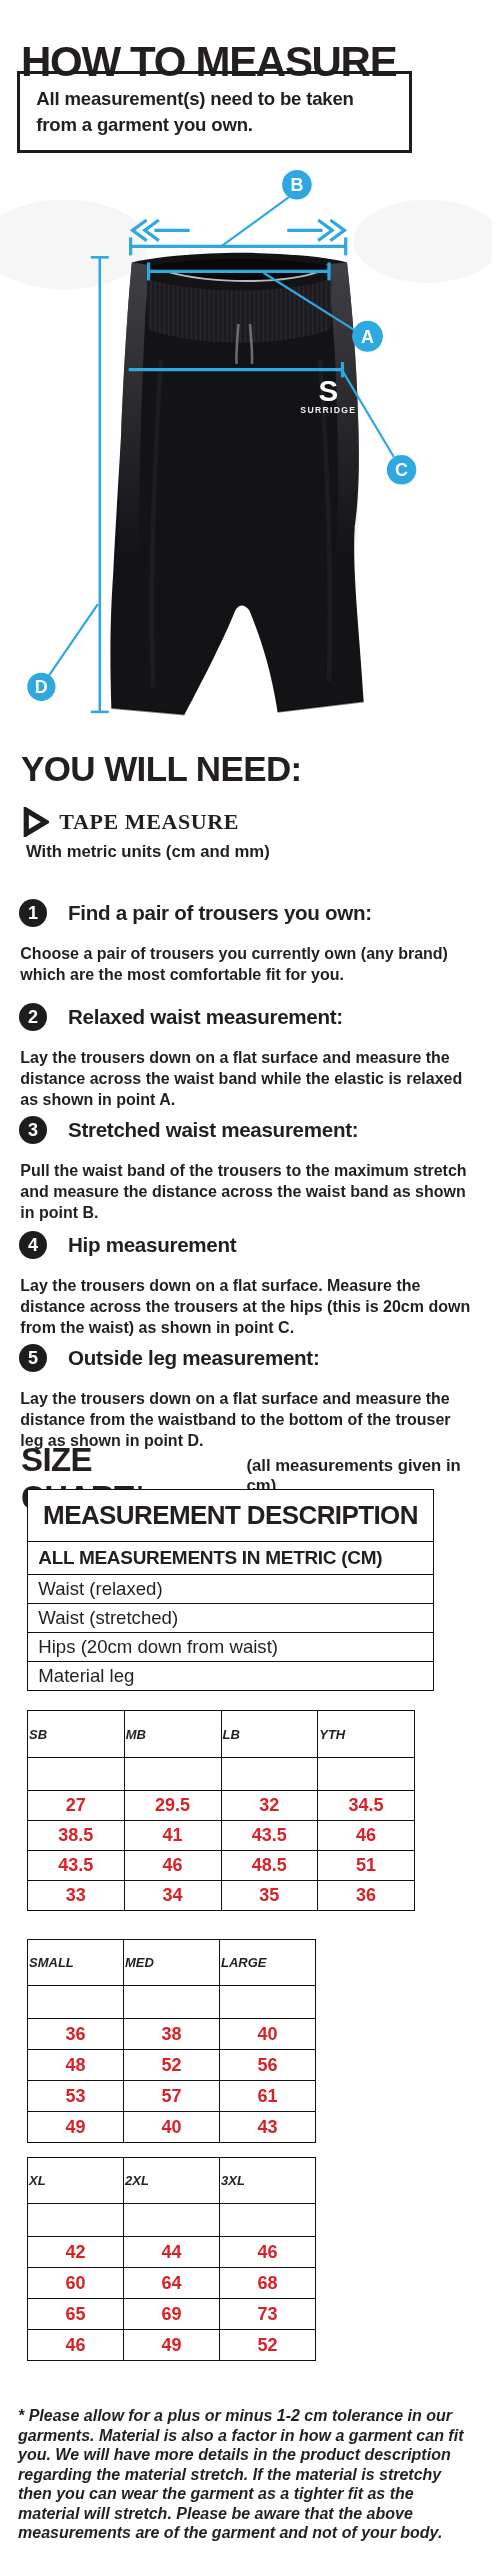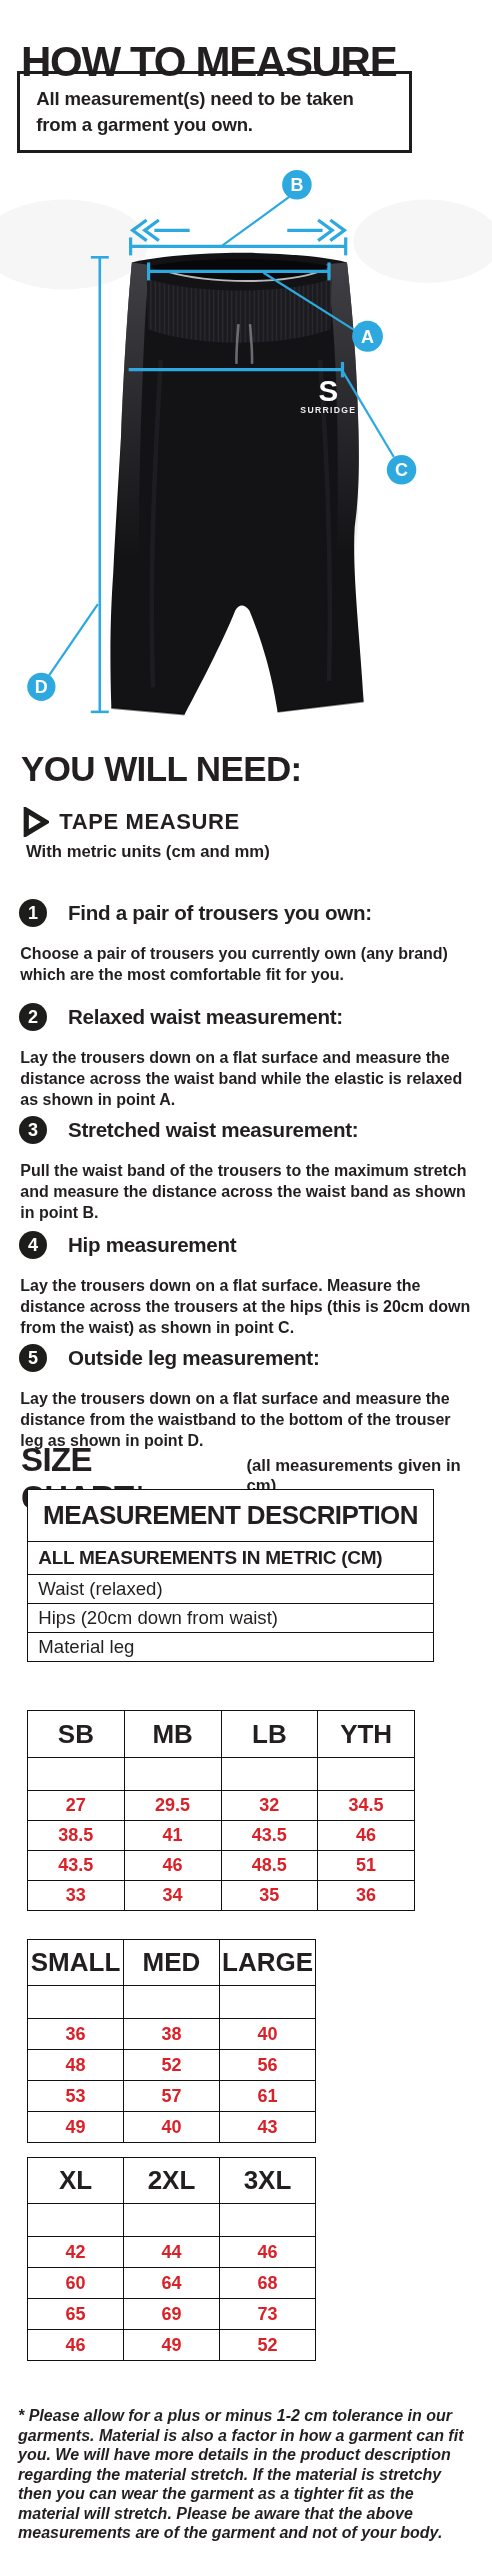--- a/index.html
+++ b/index.html
@@ -4,40 +4,40 @@
 <style>
   html,body{margin:0;padding:0;background:#fff;}
   .page{position:relative;width:493px;height:2576px;background:#fff;overflow:hidden;
         font-family:"Liberation Sans",sans-serif;color:#231f20;}
   .h1{position:absolute;top:10.3px;left:21px;font-size:42px;font-weight:bold;letter-spacing:-1.3px;white-space:nowrap;}
   .notice{position:absolute;top:71px;left:17.3px;width:395px;box-sizing:border-box;
           border:3.2px solid #1d1d1b;padding:12.2px 16px;}
   .notice p{margin:0;font-size:18.6px;font-weight:bold;letter-spacing:-0.2px;line-height:1.38;}
   .diagram{position:absolute;top:161px;left:0;}
   .ywn{position:absolute;top:749px;left:21px;font-size:35px;font-weight:bold;letter-spacing:-0.6px;white-space:nowrap;}
-  .tape-row{position:absolute;top:807px;left:23px;display:flex;align-items:center;gap:10.3px;}
+  .tape-row{position:absolute;top:807px;left:23px;display:flex;align-items:center;gap:10.3px;font-family:Liberation Serif, serif;}
   .tape-label{font-size:22px;font-weight:bold;letter-spacing:0.6px;white-space:nowrap;}
   .tape-note{position:absolute;top:842px;left:26px;font-size:16.7px;font-weight:bold;white-space:nowrap;}
   .step{position:absolute;left:19px;width:457px;}
   .s1{top:889px}.s2{top:993px}.s3{top:1106px}.s4{top:1221px}.s5{top:1334px}
   .step-head{display:flex;align-items:center;gap:9px;}
   .badge{width:28px;height:28px;border-radius:50%;background:#1d1d1b;color:#fff;
          font-size:18px;font-weight:bold;display:flex;align-items:center;justify-content:center;flex:0 0 28px;}
   .step h3{font-size:20.6px;font-weight:bold;letter-spacing:-0.3px;margin:12px;white-space:nowrap;}
   .step p{margin:7px 0 0 1.3px;font-size:16px;font-weight:bold;line-height:1.3;}
   .sc-head{position:absolute;top:1441px;left:21px;display:flex;align-items:baseline;gap:23px;}
   .sc-title{font-size:33px;font-weight:bold;letter-spacing:-0.6px;}
   .sc-note{font-size:16.7px;font-weight:bold;}
   table.tbl{position:absolute;border-collapse:collapse;table-layout:fixed;background:#fff;}
   .tbl td,.tbl th{border:1.9px solid #111;color:#231f20;overflow:hidden;}
   .t-desc{top:1489px;left:27px;width:407px;}
   .t-desc .hdr td{height:49px;font-size:26px;font-weight:bold;text-align:center;letter-spacing:-0.6px;}
   .t-desc .sub td{height:30px;font-size:19px;font-weight:bold;padding-left:10.3px;letter-spacing:-0.3px;}
   .t-desc .lbl td{height:26px;font-size:18.6px;padding-left:10.3px;}
-  .t-size th{font-size:26px;font-weight:bold;text-align:center;}
+  .t-size th{font-size:13px;font-weight:bold;text-align:left;font-style:italic;}
   .t-size td{height:27px;font-size:18px;font-weight:bold;color:#da2128;text-align:center;}
   .t-size tr.empty td{height:30px;}
   .t1{top:1710px;left:27px;width:388px;}
   .t1 th{height:44px;}
   .t2{top:1939px;left:27px;width:289px;}
   .t3{top:2157px;left:27px;width:289px;}
   .t2 th,.t3 th{height:43px;}
   .t2 td,.t3 td{height:28px;}
   .foot{position:absolute;top:2406px;left:18px;width:460px;
         font-size:16px;font-weight:bold;font-style:italic;line-height:1.22;margin:0;}
@@ -215,20 +215,23 @@
         <tr class="hdr">
           <td>MEASUREMENT DESCRIPTION</td>
         </tr>
     <tr class="sub">
           <td>ALL MEASUREMENTS IN METRIC (CM)</td>
         </tr>
     <tr class="lbl">
           <td>Waist (relaxed)</td>
         </tr>
     <tr class="lbl">
+          <td>Waist (stretched)</td>
+        </tr>
+    <tr class="lbl">
           <td>Hips (20cm down from waist)</td>
         </tr>
     <tr class="lbl">
           <td>Material leg</td>
         </tr>
   </tbody>
     </table>
 
   <table class="tbl t-size t1">
     <tbody>

